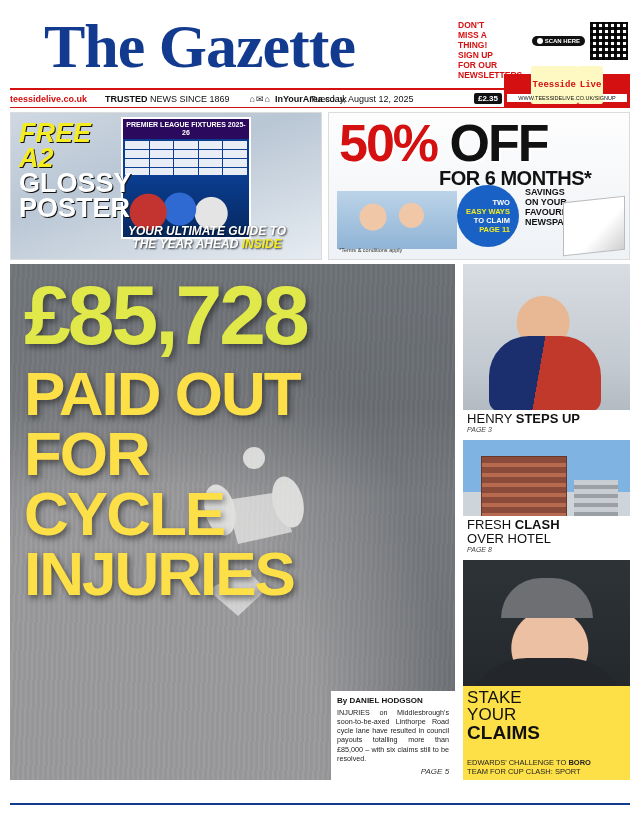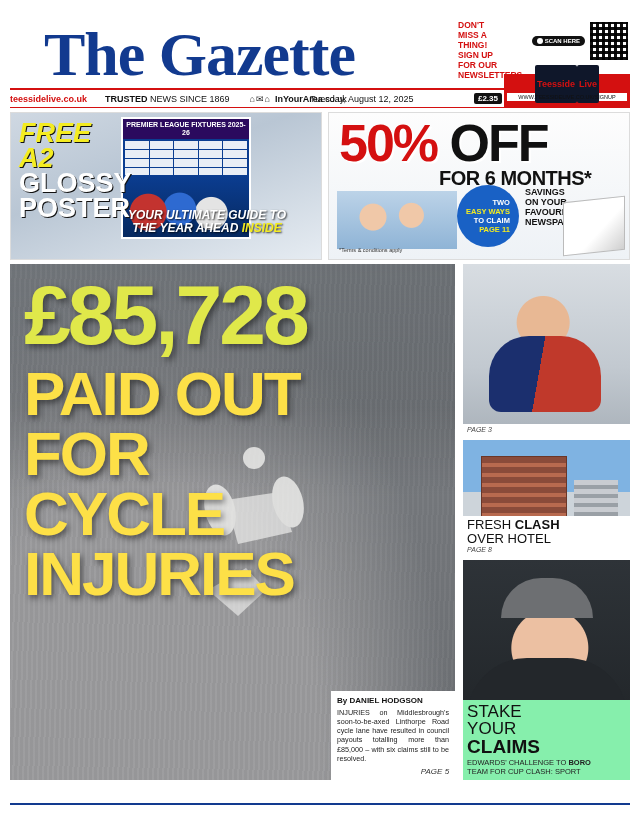--- a/index.html
+++ b/index.html
@@ -13,21 +13,21 @@
     position: relative;
     width: 640px; height: 815px;
     background: #ffffff;
     padding: 0 10px;
   }
 
   
   .masthead {
     position: relative;
     height: 86px;
-    padding-top: 20px;
+    padding-top: 12px;
   }
   .masthead-title {
     font-family: "Liberation Serif", serif;
     font-weight: 700;
     font-size: 62px;
     line-height: 68px;
     color: #123a8f;
     letter-spacing: -1px;
     text-align: left;
     padding-left: 34px;
@@ -96,21 +96,21 @@
     padding:1px 4px; border-radius:2px;
   }
   .teesside-live {
     position:absolute; right:0; top:-16px;
     width:126px; height:34px;
     background:#d41010; color:#fff;
     text-align:center;
     padding-top:2px;
   }
   .teesside-live .tl-main { font-weight:700; font-size:13px; line-height:14px;}
-  .teesside-live .tl-main span { background:#0f172a;color:#d41010; padding:14px 2px; font-size:9px; border-radius:2px;}
+  .teesside-live .tl-main span { background:#fef9c3;color:#d41010; padding:14px 2px; font-size:9px; border-radius:2px;font-family:Liberation Mono, monospace;}
   .teesside-live .tl-sub { font-size:5.5px; background:#fff; color:#111; margin:2px 3px 0; padding:1px 0; }
 
   
   .adrow { display:flex; gap:6px; margin-top:4px; height:148px; }
 
   .ad-poster {
     position:relative; width:312px; height:148px;
     background: linear-gradient(160deg,#cfd8e2 0%,#b9c6d4 40%,#e6ecf2 100%);
     overflow:hidden;
     border:1px solid #dcdcdc;
@@ -144,21 +144,21 @@
     font-size:27px; line-height:25px;
     color:#f4ec21;
     -webkit-text-stroke: 0px;
     text-shadow: 1px 1px 0 #111;
   }
   .glossy, .poster-w {
     font-weight:700; font-size:27px; line-height:25px; color:#fff;
     text-shadow: 1px 1px 0 #111;
   }
   .ad-poster .tagline {
-    position:absolute; left:86px; bottom:24px; width:220px;
+    position:absolute; left:86px; bottom:8px; width:220px;
     color:#fff; font-weight:700; font-style:italic;
     font-size:12px; line-height:13px; text-align:center;
     text-shadow:1px 1px 2px rgba(0,0,0,.8);
   }
   .ad-poster .tagline .inside { color:#f4ec21; }
 
   .ad-offer {
     position:relative; width:302px; height:148px;
     background: linear-gradient(#fdfdfd,#eef2f6);
     border:1px solid #dcdcdc; overflow:hidden;
@@ -304,26 +304,26 @@
   .rail-stake .hair {
     position:absolute; left:38px; top:18px; width:92px; height:40px;
     background:#6d6f72; border-radius:46px 46px 0 0;
   }
   .rail-stake .shoulders {
     position:absolute; left:4px; bottom:62px; width:160px; height:60px;
     background:#23272b; border-radius:60px 60px 0 0;
   }
   .rail-stake .cap3 {
     position:absolute; left:0; bottom:0; width:100%;
-    background:#86efac; padding:3px 4px 4px;
+    background:#fde047; padding:3px 4px 4px;
   }
   .stake-l1 { font-size:17px; line-height:17px; color:#111; font-weight:400;}
   .stake-l2 { font-size:17px; line-height:17px; color:#111; font-weight:400;}
   .stake-l3 { font-size:19px; line-height:19px; color:#111; font-weight:700;}
-  .stake-sub { font-size:7.5px; line-height:9px; color:#222; margin-top:2px; }
+  .stake-sub { font-size:7.5px; line-height:9px; color:#222; margin-top:16px; }
   .stake-sub b { font-weight:700; }
 
   
   .bottom-rule {
     position:absolute; left:10px; right:10px; bottom:10px;
     height:2px; background:#123a8f;
   }
 </style>
 </head>
 <body>
@@ -463,20 +463,21 @@
         <div class="lead-page">PAGE 5</div>
       </div>
     </div>
 
     <div class="rail">
 
       <div class="rail-item rail-henry">
         <div class="photo"></div>
         <div class="jacket"></div>
         <div class="rail-caption">
+          <div class="cap-line"><span>HENRY </span><b>STEPS UP</b></div>
           <div class="cap-page">PAGE 3</div>
         </div>
       </div>
 
       <div class="rail-item rail-hotel">
         <div class="photo"></div>
         <div class="building"></div>
         <div class="building2"></div>
         <div class="cap2">
           <div class="cap-line"><span>FRESH </span><b>CLASH</b></div>

